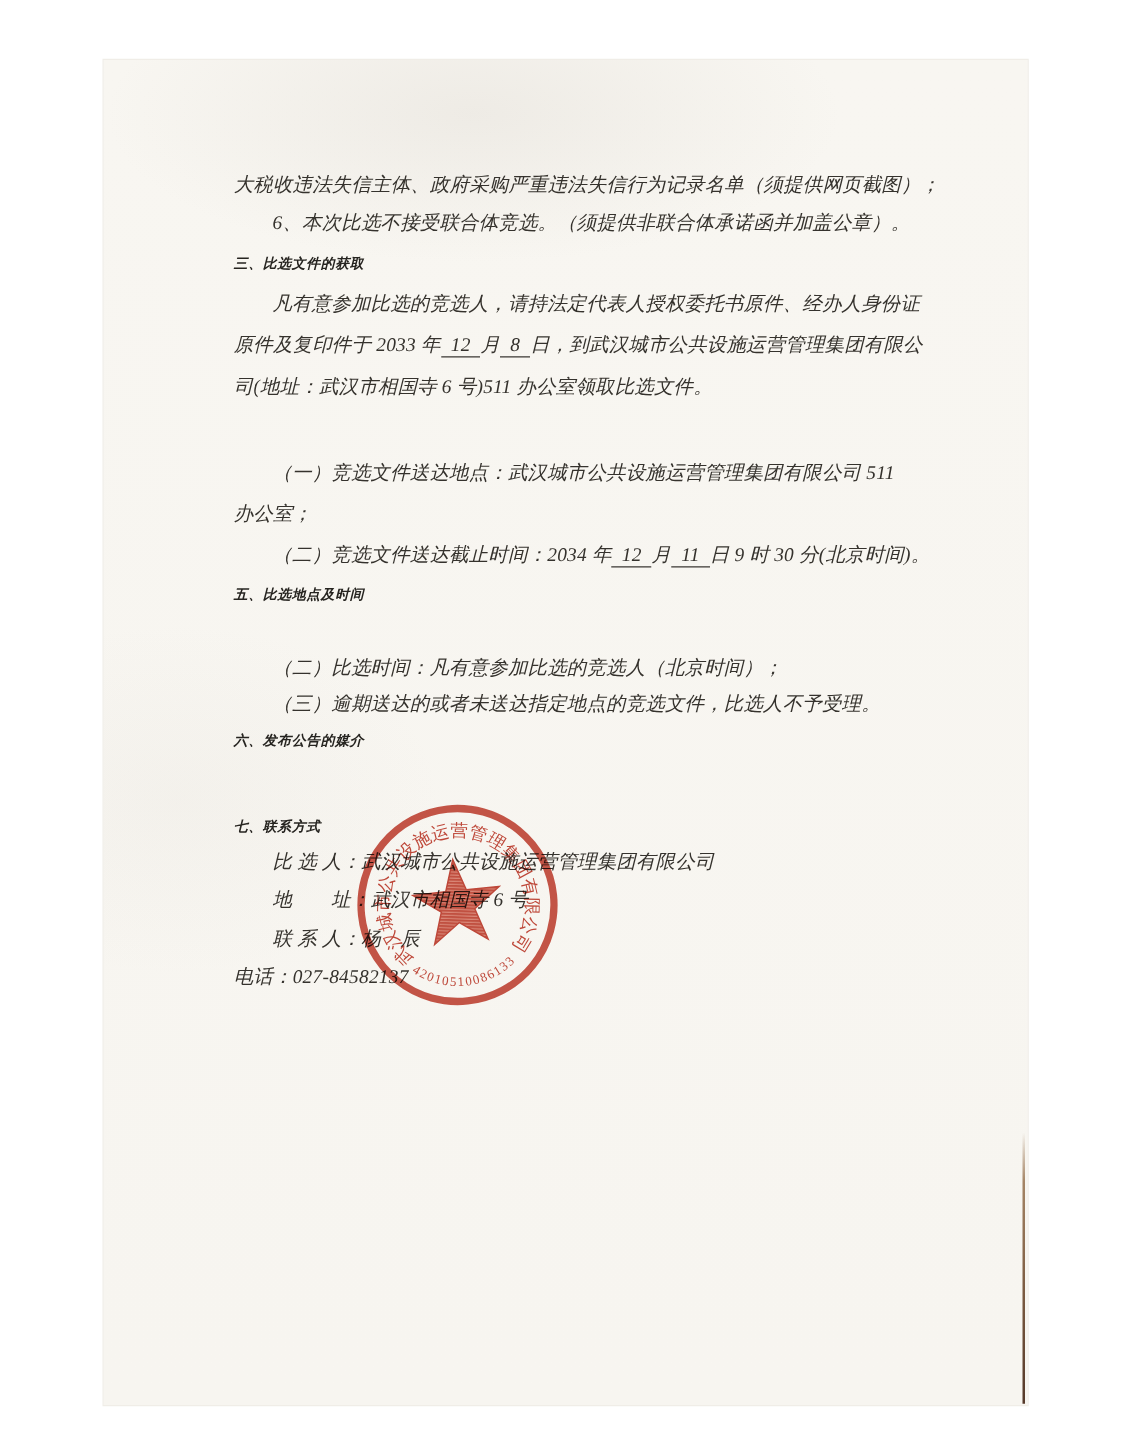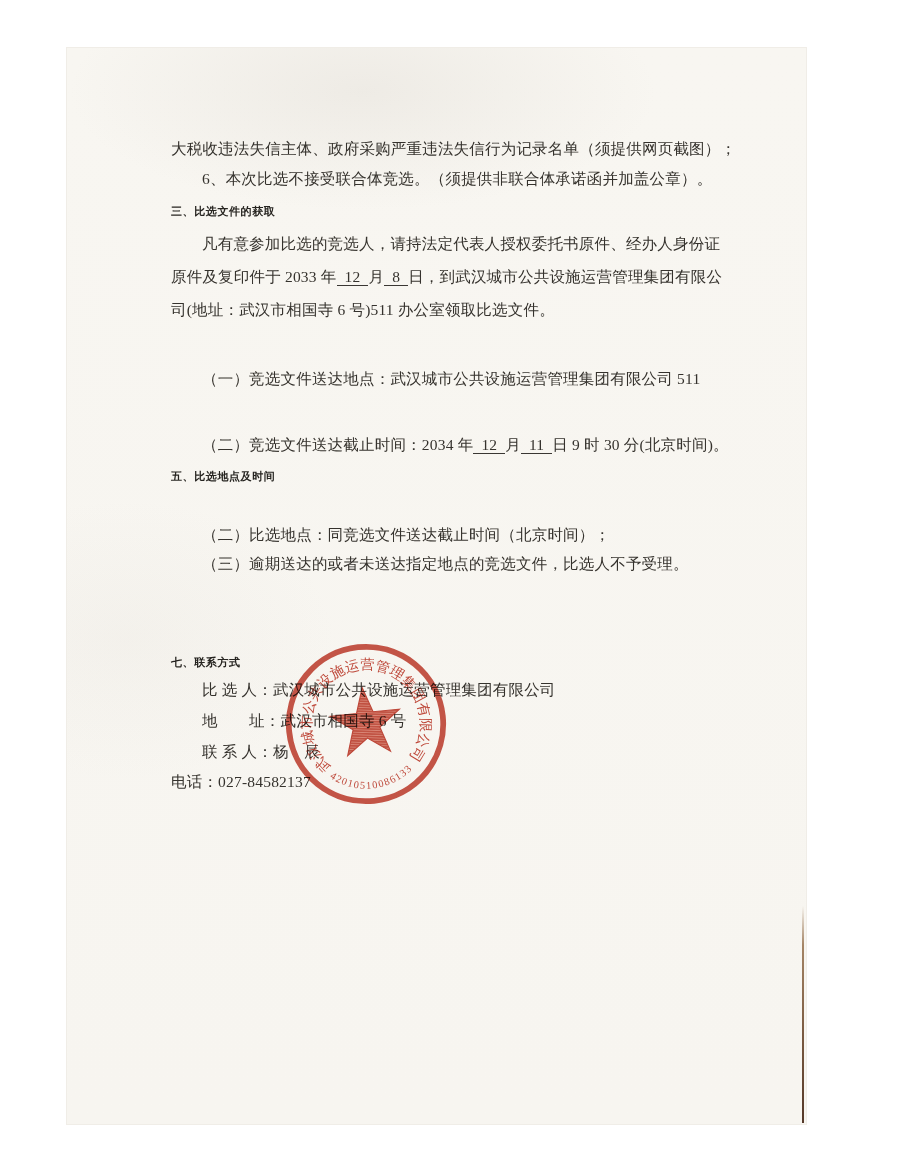--- a/index.html
+++ b/index.html
@@ -3,26 +3,27 @@
 <meta charset="utf-8">
 <title>Document</title>
 <style>
   html,body{margin:0;padding:0;}
   body{
     width:900px;height:1165px;position:relative;background:#ffffff;
     font-family:"Liberation Serif","DejaVu Serif",serif;
     overflow:hidden;
   }
   .paper{
-    position:absolute;left:66px;top:47px;width:739px;height:1076px;
+    position:absolute;left:82px;top:47px;width:739px;height:1076px;
     background:
       radial-gradient(ellipse 420px 170px at 40% 4%, rgba(199,192,182,0.20), rgba(199,192,182,0) 70%),
       radial-gradient(ellipse 300px 200px at 8% 55%, rgba(205,199,190,0.10), rgba(205,199,190,0) 70%),
       linear-gradient(#f8f6f1,#f7f5f0);
     border:1px solid #f0ede7;
+    font-style:italic;
   }
   .line{
     position:absolute;left:104px;width:560px;
     font-size:15.5px;line-height:30px;color:#35322d;
     white-space:nowrap;letter-spacing:0.2px;
   }
   .heading{font-weight:bold;font-size:11px;color:#262420;letter-spacing:0.6px;}
   .ind{padding-left:31px;}
   .blank{border-bottom:1.4px solid #3a3733;padding:0 8px;}
   .label{letter-spacing:0.2px;}
@@ -46,28 +47,30 @@
   <div class="line ind" style="top:116px">6、本次比选不接受联合体竞选。（须提供非联合体承诺函并加盖公章）。</div>
 
   <div class="line heading" style="top:148px">三、比选文件的获取</div>
   <div class="line ind" style="top:181px">凡有意参加比选的竞选人，请持法定代表人授权委托书原件、经办人身份证</div>
   <div class="line" style="top:214px">
     <span>原件及复印件于 2033 年</span><span class="blank">12</span><span>月</span><span class="blank">8</span><span>日，到武汉城市公共设施运营管理集团有限公</span>
   </div>
   <div class="line" style="top:247px">司(地址：武汉市相国寺 6 号)511 办公室领取比选文件。</div>
 
   <div class="line ind" style="top:316px">（一）竞选文件送达地点：武汉城市公共设施运营管理集团有限公司 511</div>
+  <div class="line" style="top:349px">办公室；</div>
   <div class="line ind" style="top:382px">
     <span>（二）竞选文件送达截止时间：2034 年</span><span class="blank">12</span><span>月</span><span class="blank">11</span><span>日 9 时 30 分(北京时间)。</span>
   </div>
 
   <div class="line heading" style="top:413px">五、比选地点及时间</div>
-  <div class="line ind" style="top:472px">（二）比选地点：同竞选文件送达截止时间（北京时间）；</div>
+  <div class="line ind" style="top:472px">（二）比选时间：凡有意参加比选的竞选人（北京时间）；</div>
   <div class="line ind" style="top:501px">（三）逾期送达的或者未送达指定地点的竞选文件，比选人不予受理。</div>
 
+  <div class="line heading" style="top:530px">六、发布公告的媒介</div>
 
   <div class="line heading" style="top:599px">七、联系方式</div>
   <div class="line ind" style="top:627px">
     <span class="label">比 选 人：</span><span>武汉城市公共设施运营管理集团有限公司</span>
   </div>
   <div class="line ind" style="top:658px">
     <span class="label">地　　址：</span><span>武汉市相国寺 6 号</span>
   </div>
   <div class="line ind" style="top:689px">
     <span class="label">联 系 人：</span><span>杨　辰</span>

